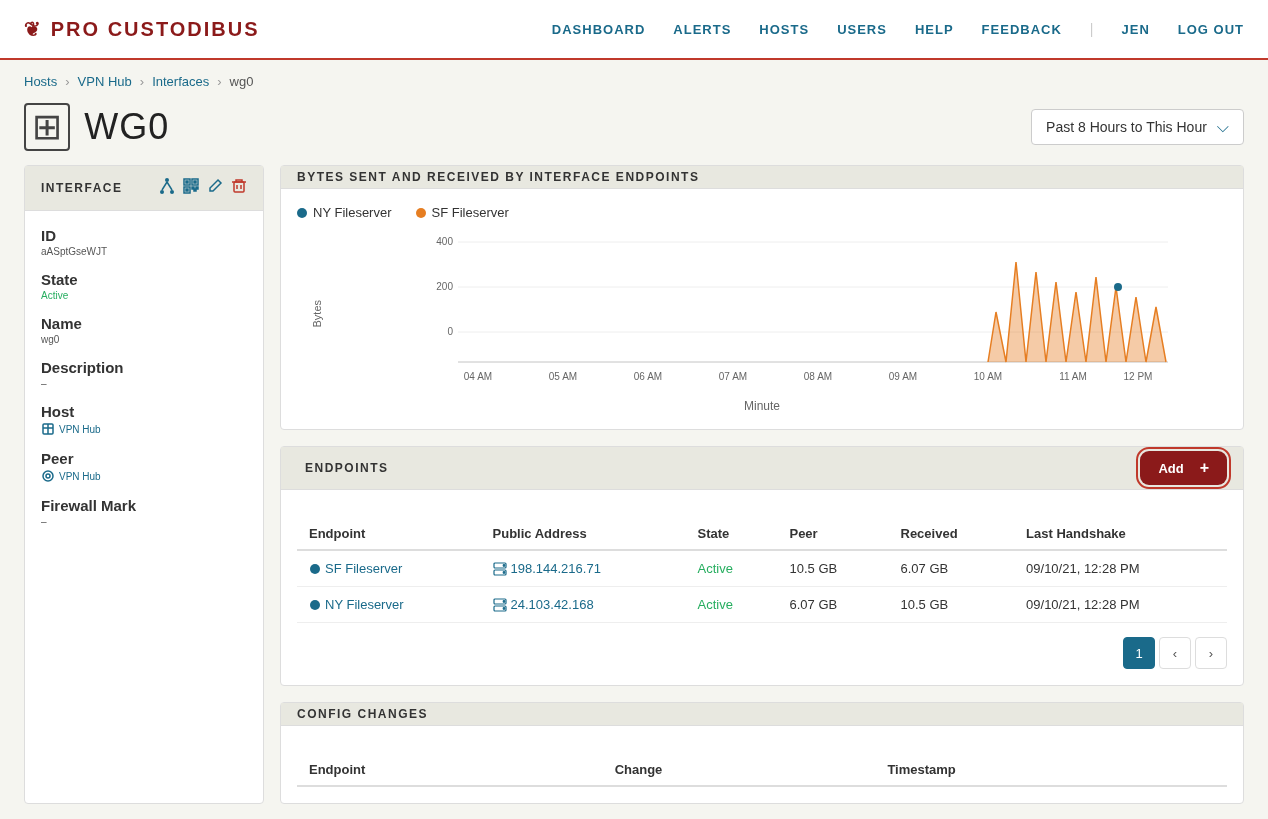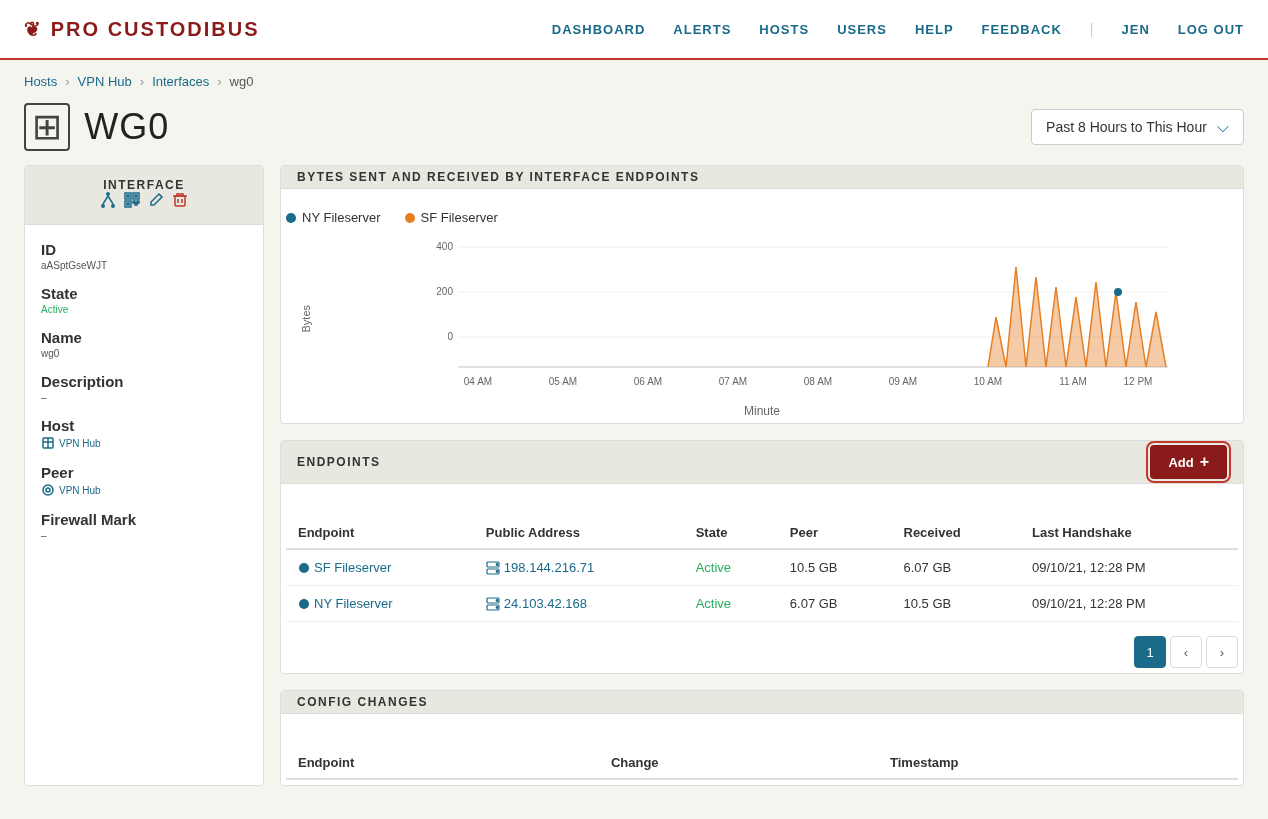--- a/index.html
+++ b/index.html
@@ -100,21 +100,20 @@
       border-radius: 4px;
       padding: 0;
     }
     .sidebar-header {
       background: #e8e8e0;
       padding: 12px 16px;
       display: flex;
       align-items: center;
       justify-content: space-between;
       border-bottom: 1px solid #ddd;
-      flex-direction: column;
     }
     .sidebar-title {
       font-size: 12px;
       font-weight: 700;
       letter-spacing: 1.5px;
       text-transform: uppercase;
       color: #333;
     }
     .sidebar-icons { display: flex; gap: 8px; align-items: center; }
     .sidebar-icon { color: #1a6a8a; font-size: 16px; cursor: pointer; }
@@ -147,51 +146,52 @@
     .card-header {
       background: #e8e8e0;
       padding: 4px 16px;
       font-size: 12px;
       font-weight: 700;
       letter-spacing: 1.5px;
       text-transform: uppercase;
       color: #333;
       border-bottom: 1px solid #ddd;
     }
-    .card-body { padding: 5px; margin-top: 16px; }
+    .card-body { padding: 16px; }
 
     
     .chart-legend {
       display: flex;
       gap: 24px;
       margin-bottom: 12px;
     }
     .legend-item { display: flex; align-items: center; gap: 6px; font-size: 13px; }
     .legend-dot { width: 10px; height: 10px; border-radius: 50%; }
     .legend-dot-blue { background: #1a6a8a; }
     .legend-dot-orange { background: #e67e22; }
 
     
     .endpoints-header {
       display: flex;
       align-items: center;
       justify-content: space-between;
+      margin-left: 8px;
     }
     .add-button {
       background: #8b1a1a;
       color: #fff;
       border: none;
-      border-radius: 4px;
+      border-radius: 9px;
       padding: 8px 18px;
       font-size: 13px;
       font-weight: 600;
       cursor: pointer;
       display: flex;
       align-items: center;
-      gap: 6px;
+      gap: 16px;
       outline: 2px solid #c0392b;
       outline-offset: 2px;
       justify-content: flex-end;
     }
 
     
     table { width: 100%; border-collapse: collapse; margin-top: 12px; }
     th {
       text-align: left;
       font-size: 13px;

